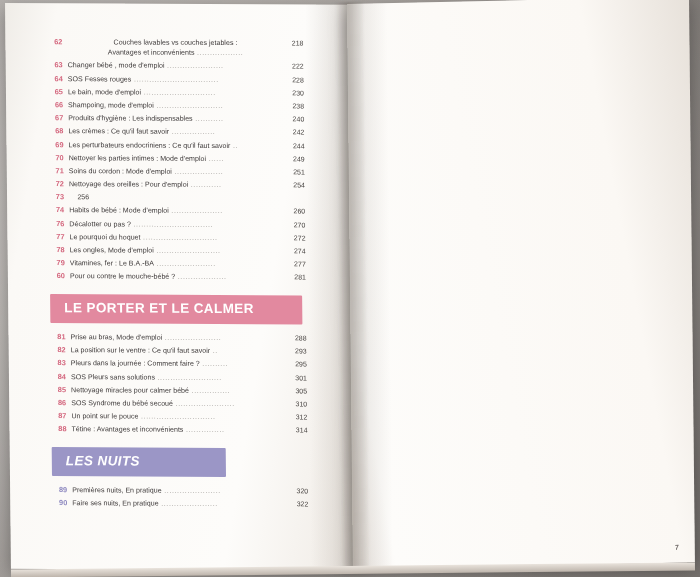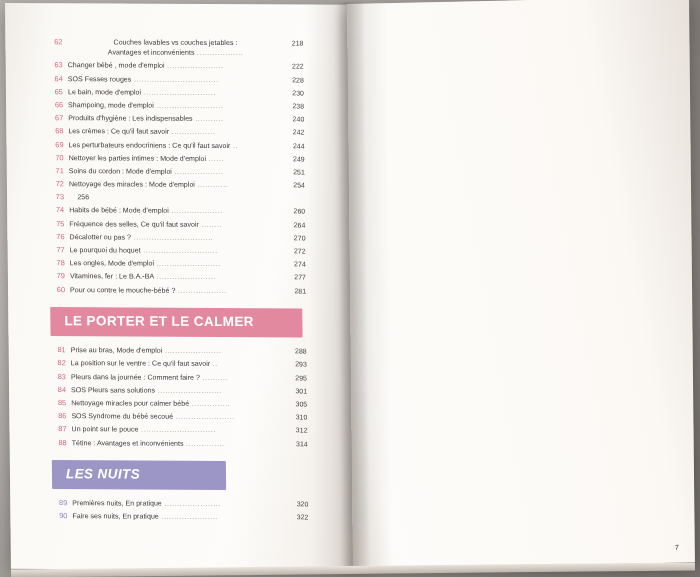--- a/index.html
+++ b/index.html
@@ -54,21 +54,21 @@
   .col.left{left:42px;width:256px;}
 
   
   .entry{
     display:flex;align-items:flex-start;
     line-height:10.6px;margin-bottom:2.6px;
     white-space:nowrap;
   }
   .num{
     width:15px;flex:0 0 15px;text-align:right;
-    font-weight:normal;font-size:7.4px;margin-right:5px;
+    font-weight:bold;font-size:7.4px;margin-right:5px;
   }
   .txt{
     flex:1 1 auto;overflow:hidden;
     position:relative;
   }
   .txt .dots{
     color:#9b9893;letter-spacing:.6px;
   }
   .pg{
     flex:0 0 auto;width:20px;text-align:right;color:#45413f;font-size:7px;
@@ -171,36 +171,31 @@
             <div class="txt"><span>Nettoyer les parties intimes : Mode d'emploi</span><span class="dots"> ......</span></div>
             <div class="pg">249</div>
           </div>
           <div class="entry c-rose">
             <div class="num">71</div>
             <div class="txt"><span>Soins du cordon : Mode d'emploi</span><span class="dots"> ...................</span></div>
             <div class="pg">251</div>
           </div>
           <div class="entry c-rose">
             <div class="num">72</div>
-            <div class="txt"><span>Nettoyage des miracles : Mode d'emploi</span><span class="dots"> ............</span></div>
+            <div class="txt"><span>Nettoyage des oreilles : Pour d'emploi</span><span class="dots"> ............</span></div>
             <div class="pg">254</div>
           </div>
           <div class="entry c-rose">
             <div class="num">73</div>
             <div class="pg">256</div>
           </div>
           <div class="entry c-rose">
             <div class="num">74</div>
             <div class="txt"><span>Habits de bébé : Mode d'emploi</span><span class="dots"> ....................</span></div>
             <div class="pg">260</div>
-          </div>
-          <div class="entry c-rose">
-            <div class="num">75</div>
-            <div class="txt"><span>Fréquence des selles, Ce qu'il faut savoir</span><span class="dots"> ........</span></div>
-            <div class="pg">264</div>
           </div>
           <div class="entry c-rose">
             <div class="num">76</div>
             <div class="txt"><span>Décalotter ou pas ?</span><span class="dots"> ...............................</span></div>
             <div class="pg">270</div>
           </div>
           <div class="entry c-rose">
             <div class="num">77</div>
             <div class="txt"><span>Le pourquoi du hoquet</span><span class="dots"> .............................</span></div>
             <div class="pg">272</div>

